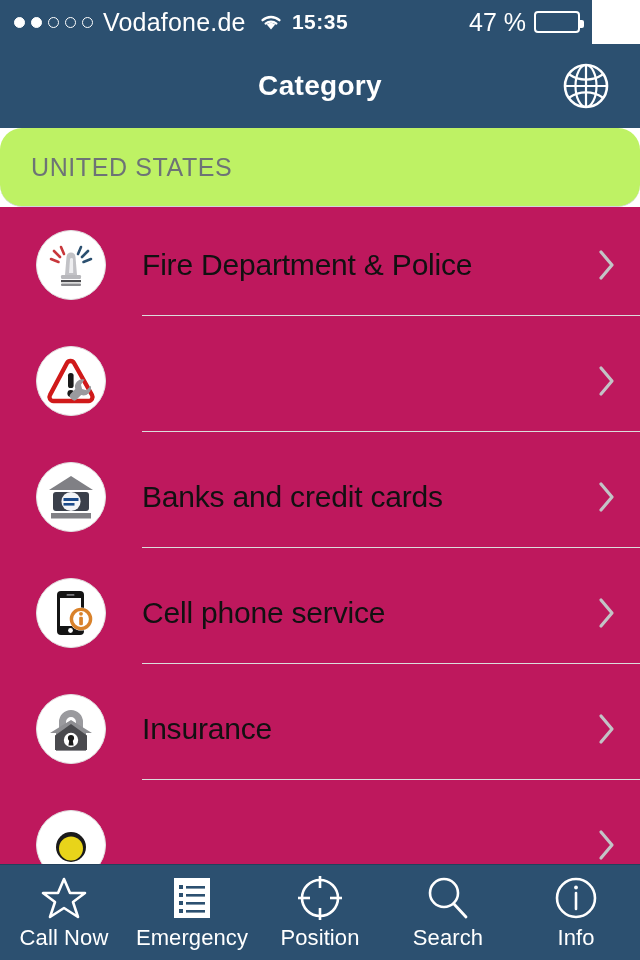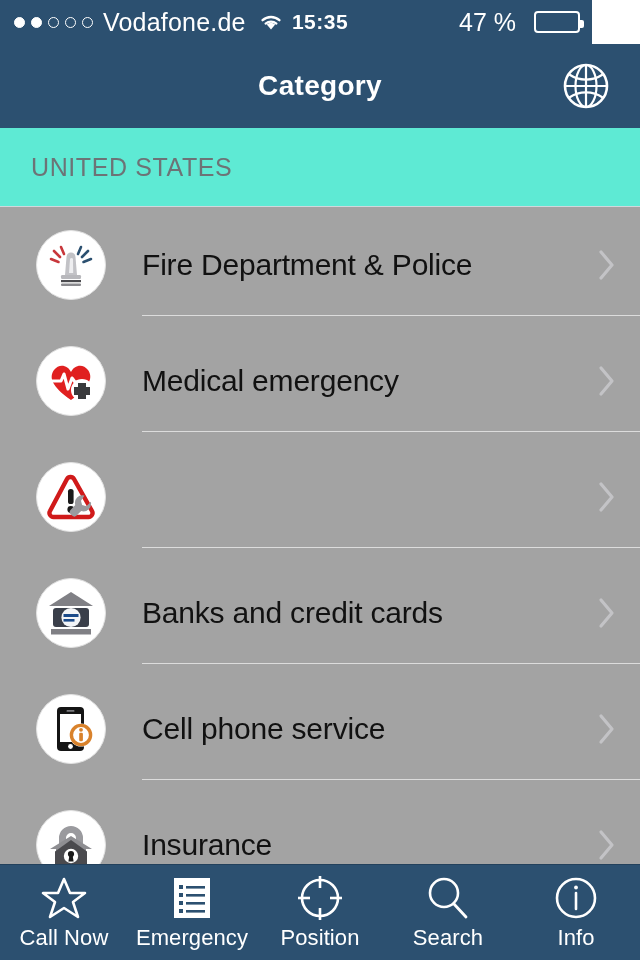--- a/index.html
+++ b/index.html
@@ -21,21 +21,21 @@
   .dots { display: flex; align-items: center; gap: 6px; margin-right: 10px; }
   .dot { width: 11px; height: 11px; border-radius: 50%; border: 1.6px solid #ffffff; }
   .dot.filled { background: #ffffff; }
   .carrier { font-size: 25px; letter-spacing: .2px; }
   .wifi { margin-left: 12px; width: 26px; height: 20px; position: relative; }
   .sb-time {
     position: absolute; left: 0; width: 640px; text-align: center;
     font-size: 21px; font-weight: bold; letter-spacing: .5px;
   }
   .sb-right {
-    position: absolute; right: 12px; display: flex; align-items: center; gap: 18px;
+    position: absolute; right: 12px; display: flex; align-items: center; gap: 8px;
   }
   .batt-pct { font-size: 25px; }
   .batt {
     position: relative; width: 46px; height: 22px;
     border: 2px solid #ffffff; border-radius: 4px; padding: 2px;
   }
   .batt::after {
     content: ""; position: absolute; right: -6px; top: 7px;
     width: 4px; height: 8px; background: #ffffff; border-radius: 0 2px 2px 0;
   }
@@ -50,35 +50,35 @@
     color: #ffffff; font-size: 28px; font-weight: bold; letter-spacing: .3px;
   }
   .globe-btn {
     position: absolute; right: 26px; top: 50%; transform: translateY(-50%);
     width: 56px; height: 56px; display: flex; align-items: center; justify-content: center;
   }
 
   
   .section-header {
     position: absolute; top: 128px; left: 0; width: 640px; height: 79px;
-    background: #5eead4; border-bottom: 1px solid #d0d8dc;
-    display: flex; align-items: center;
+    background: #bef264; border-bottom: 1px solid #d0d8dc;
+    display: flex; align-items: center; border-radius: 22px;
   }
   .section-header-label {
     margin-left: 31px; font-size: 25px; color: #6d7376; letter-spacing: .6px;
   }
 
   
   .list {
     position: absolute; top: 207px; left: 0; width: 640px; height: 660px;
     background: #ffffff; overflow: hidden;
   }
   .row {
     position: relative; height: 116px; display: flex; align-items: center;
-    background: #a3a3a3;
+    background: #be185d;
   }
   .row-icon {
     width: 70px; height: 70px; margin-left: 36px; flex: none;
     border: 1px solid #e2e2e2; border-radius: 50%;
     background: #ffffff;
     display: flex; align-items: center; justify-content: center;
     overflow: hidden;
   }
   .row-body {
     margin-left: 36px; flex: 1; height: 102px; position: relative;
@@ -183,39 +183,20 @@
         <span class="row-label">Fire Department &amp; Police</span>
         <span class="chev">
           <svg width="18" height="32" viewBox="0 0 18 32">
               <polyline points="3,3 14,16 3,29" fill="none" stroke="#c3c3c6" stroke-width="3.2" stroke-linecap="round" stroke-linejoin="round"></polyline>
             </svg>
         </span>
         <span class="row-sep"></span>
       </div>
     </div>
 
-    <div class="row">
-      <div class="row-icon">
-        <svg width="58" height="58" viewBox="0 0 58 58">
-          <path d="M29 48 C9 34 7 25 12 18 C17 11 26 13 29 20 C32 13 41 11 46 18 C51 25 49 34 29 48 Z" fill="#e02020"></path>
-          <polyline points="9,29 19,29 22,22 26,37 30,26 33,30 45,30" fill="none" stroke="#ffffff" stroke-width="3.1" stroke-linejoin="round" stroke-linecap="round"></polyline>
-          <circle cx="40" cy="38" r="11" fill="#ffffff"></circle>
-          <path d="M36 31 h8 v4 h4 v8 h-4 v4 h-8 v-4 h-4 v-8 h4 Z" fill="#3a3a3c"></path>
-        </svg>
-      </div>
-      <div class="row-body">
-        <span class="row-label">Medical emergency</span>
-        <span class="chev">
-          <svg width="18" height="32" viewBox="0 0 18 32">
-              <polyline points="3,3 14,16 3,29" fill="none" stroke="#c3c3c6" stroke-width="3.2" stroke-linecap="round" stroke-linejoin="round"></polyline>
-            </svg>
-        </span>
-        <span class="row-sep"></span>
-      </div>
-    </div>
 
     <div class="row">
       <div class="row-icon">
         <svg width="58" height="58" viewBox="0 0 58 58">
           <path d="M25 11 a4 4 0 0 1 7 0 L50 43 a4 4 0 0 1 -3.5 6 H11.5 a4 4 0 0 1 -3.5 -6 Z" fill="none" stroke="#d01a1a" stroke-width="4.4" stroke-linejoin="round"></path>
           <rect x="26" y="21" width="5.6" height="15" rx="2.6" fill="#1a1a1a"></rect>
           <circle cx="28.8" cy="41.5" r="3.4" fill="#1a1a1a"></circle>
           <g fill="#9a9a9e">
             <path d="M42.5 27.5 a7.6 7.6 0 0 0 -9.2 9.6 l-4.6 4.6 a3.2 3.2 0 0 0 0 4.5 l1.4 1.4 a3.2 3.2 0 0 0 4.5 0 l4.6 -4.6 a7.6 7.6 0 0 0 9.6 -9.2 l-4.4 4.4 -4.3 -1.1 -1.1 -4.3 Z"></path>
           </g>

